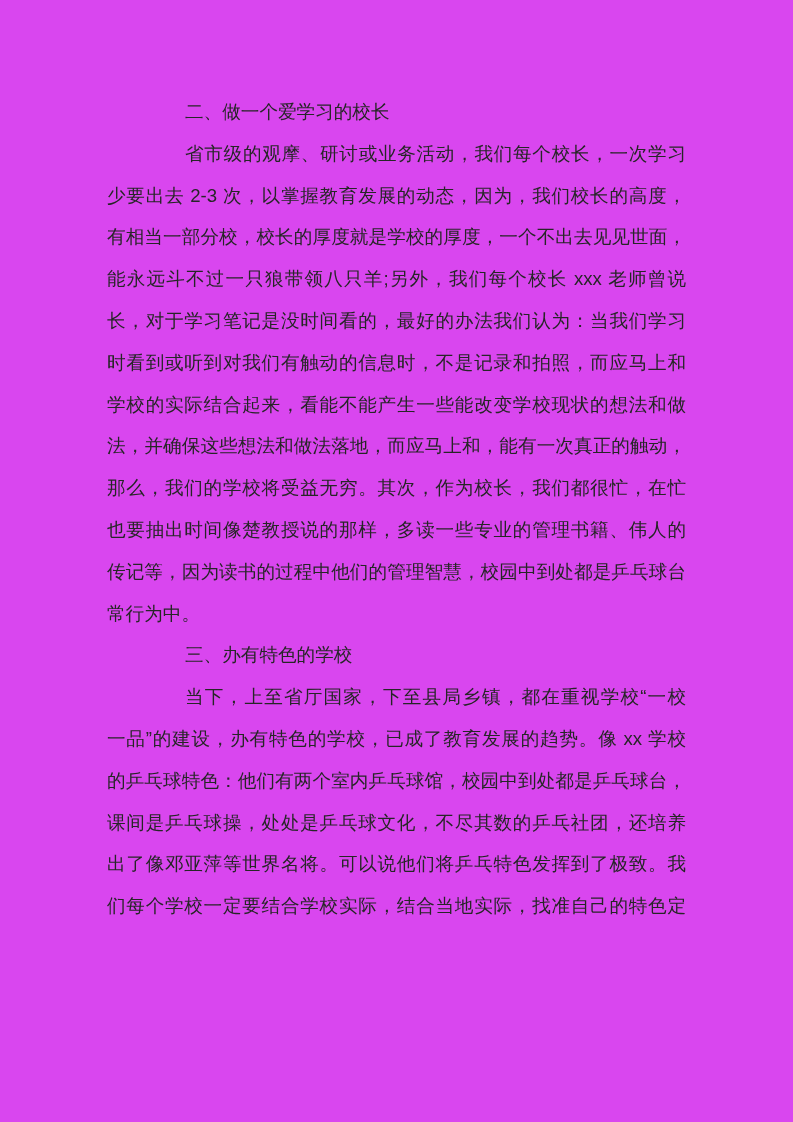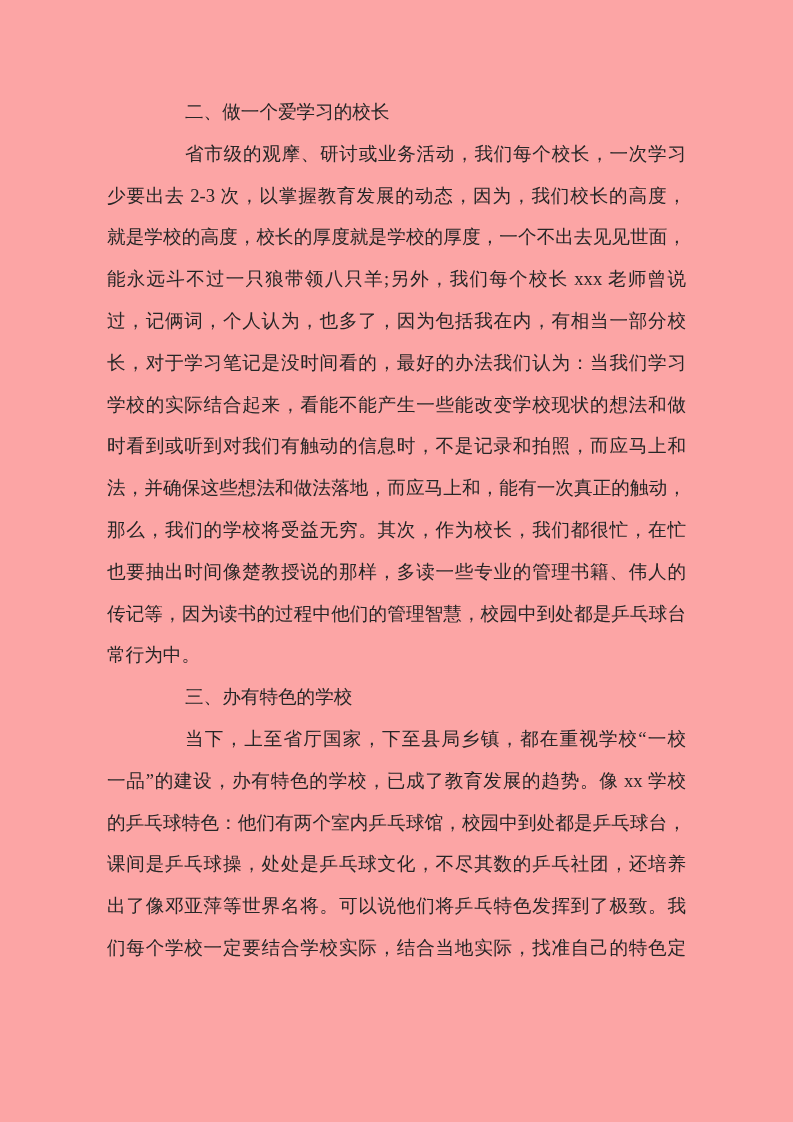--- a/index.html
+++ b/index.html
@@ -10,22 +10,22 @@
   body {
     width: 793px;
     height: 1122px;
     overflow: hidden;
   }
   .page {
     box-sizing: border-box;
     width: 793px;
     height: 1122px;
     padding: 91px 107px 0 107px;
-    background: #fca5a5;
-    font-family: Liberation Serif, serif;
+    background: #d946ef;
+    font-family: Liberation Sans, sans-serif;
     font-size: 18.6px;
     color: #262626;
   }
   .line {
     height: 41.8px;
     line-height: 41.8px;
     text-align: justify;
     text-align-last: justify;
     text-justify: inter-character;
     overflow: hidden;
@@ -37,26 +37,25 @@
     padding-left: 78px;
   }
 </style>
 </head>
 <body>
 
 <div class="page">
   <div class="line ind end">二、做一个爱学习的校长</div>
   <div class="line ind">省市级的观摩、研讨或业务活动，我们每个校长，一次学习</div>
   <div class="line">少要出去 2-3 次，以掌握教育发展的动态，因为，我们校长的高度，</div>
-  <div class="line">就是学校的高度，校长的厚度就是学校的厚度，一个不出去见见世面，</div>
+  <div class="line">有相当一部分校，校长的厚度就是学校的厚度，一个不出去见见世面，</div>
   <div class="line">能永远斗不过一只狼带领八只羊;另外，我们每个校长 xxx 老师曾说</div>
-  <div class="line">过，记俩词，个人认为，也多了，因为包括我在内，有相当一部分校</div>
   <div class="line">长，对于学习笔记是没时间看的，最好的办法我们认为：当我们学习</div>
+  <div class="line">时看到或听到对我们有触动的信息时，不是记录和拍照，而应马上和</div>
   <div class="line">学校的实际结合起来，看能不能产生一些能改变学校现状的想法和做</div>
-  <div class="line">时看到或听到对我们有触动的信息时，不是记录和拍照，而应马上和</div>
   <div class="line">法，并确保这些想法和做法落地，而应马上和，能有一次真正的触动，</div>
   <div class="line">那么，我们的学校将受益无穷。其次，作为校长，我们都很忙，在忙</div>
   <div class="line">也要抽出时间像楚教授说的那样，多读一些专业的管理书籍、伟人的</div>
   <div class="line">传记等，因为读书的过程中他们的管理智慧，校园中到处都是乒乓球台</div>
   <div class="line end">常行为中。</div>
   <div class="line ind end">三、办有特色的学校</div>
   <div class="line ind">当下，上至省厅国家，下至县局乡镇，都在重视学校“一校</div>
   <div class="line">一品”的建设，办有特色的学校，已成了教育发展的趋势。像 xx 学校</div>
   <div class="line">的乒乓球特色：他们有两个室内乒乓球馆，校园中到处都是乒乓球台，</div>
   <div class="line">课间是乒乓球操，处处是乒乓球文化，不尽其数的乒乓社团，还培养</div>

